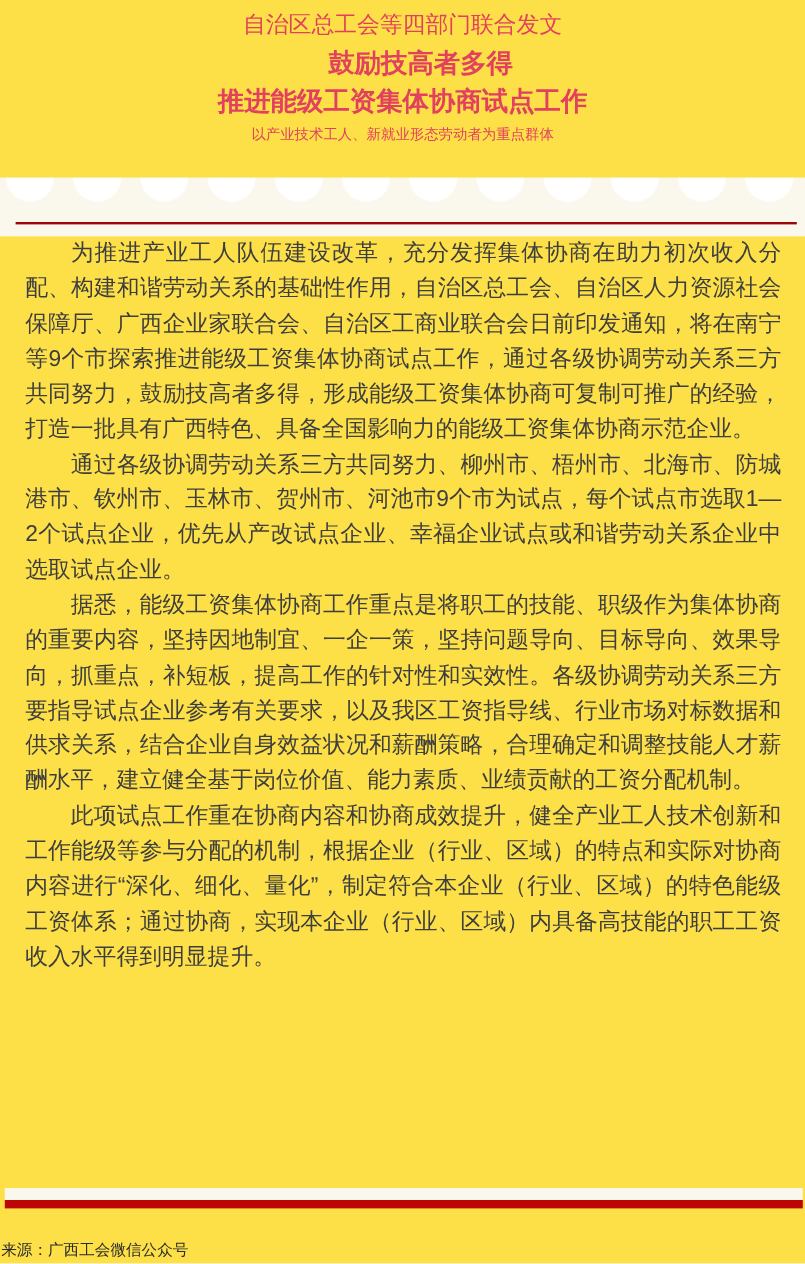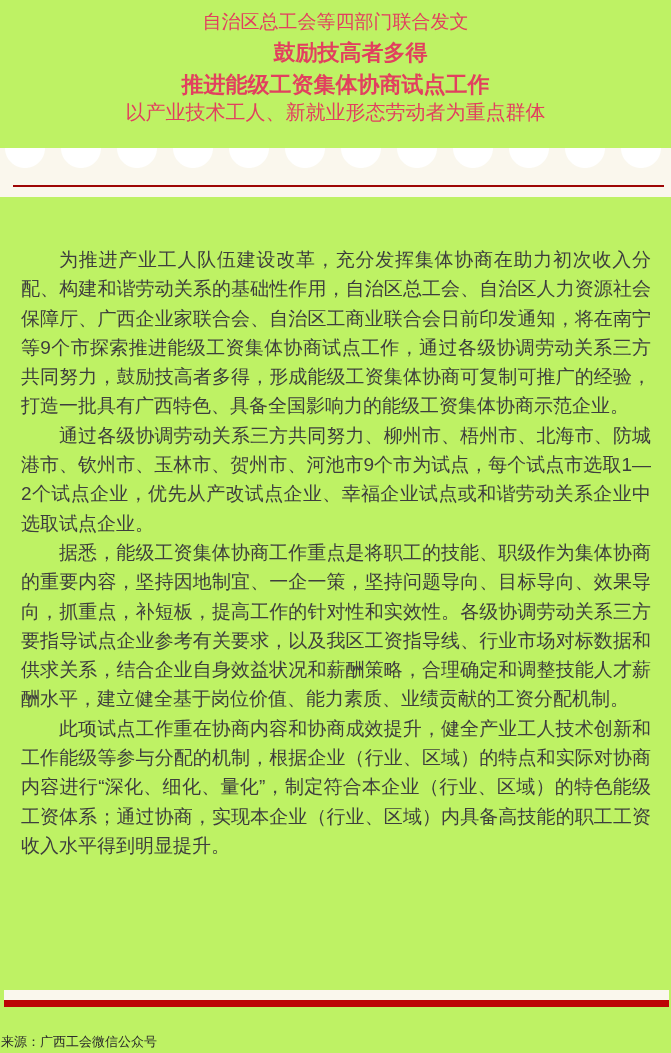--- a/index.html
+++ b/index.html
@@ -5,39 +5,39 @@
   :root{
     --title-red:#e2405f;
     --divider-dark-red:#9e0606;
     --bottom-bar-red:#bc0505;
     --band-cream:#faf7ed;
     --body-text:#3e3e3e;
     --source-text:#2b2b2b;
   }
   html,body{margin:0;padding:0;background:#ffffff;}
   body{font-family:"Liberation Sans","DejaVu Sans",sans-serif;}
-  .page{position:relative;width:671px;height:1053px;background:#bef264;overflow:hidden;}
+  .page{position:relative;width:671px;height:1053px;background:#fde047;overflow:hidden;}
 
   
   .hdr{position:absolute;left:0;top:0;width:671px;text-align:center;color:var(--title-red);}
   .h-sub-top {position:absolute;top:10px;left:0;width:100%;font-size:19px;line-height:24px;}
   .h-main    {position:absolute;top:39px;left:15px;width:100%;font-size:22px;line-height:27px;font-weight:bold;}
   .h-second  {position:absolute;top:71px;left:0;width:100%;font-size:22px;line-height:27px;font-weight:bold;}
-  .h-sub-bot {position:absolute;top:100px;left:0;width:100%;font-size:20px;line-height:25px;}
+  .h-sub-bot {position:absolute;top:100px;left:0;width:100%;font-size:12px;line-height:25px;}
 
   
   .scallop-band{position:absolute;top:148px;left:0;width:671px;height:49px;background:var(--band-cream);}
   .scallops{position:absolute;top:0;left:0;width:100%;height:24px;
     background-image:radial-gradient(circle 20.5px at 28px 0px,#ffffff 19.5px,rgba(255,255,255,0) 20.5px);
     background-size:56px 24px;background-repeat:repeat-x;background-position:-3px 0;}
   .thin-divider{position:absolute;top:37px;left:13px;right:7px;height:2px;background:var(--divider-dark-red);}
 
   
   .body{position:absolute;top:197px;left:21px;width:630px;color:var(--body-text);
-    font-size:19px;line-height:29.3px;text-align:justify;text-justify:inter-ideograph;margin-top:48px;}
+    font-size:19px;line-height:29.3px;text-align:justify;text-justify:inter-ideograph;}
   .body p{margin:0;padding:0;text-indent:2em;}
 
   
   .bottom-band{position:absolute;top:990px;left:4px;right:2px;height:10px;background:var(--band-cream);}
   .bottom-bar{position:absolute;top:1000px;left:4px;right:2px;height:7px;background:var(--bottom-bar-red);}
 
   
   .source{position:absolute;top:1033px;left:1px;font-size:13px;line-height:17px;color:var(--source-text);text-align:center;}
 </style>
 </head>

